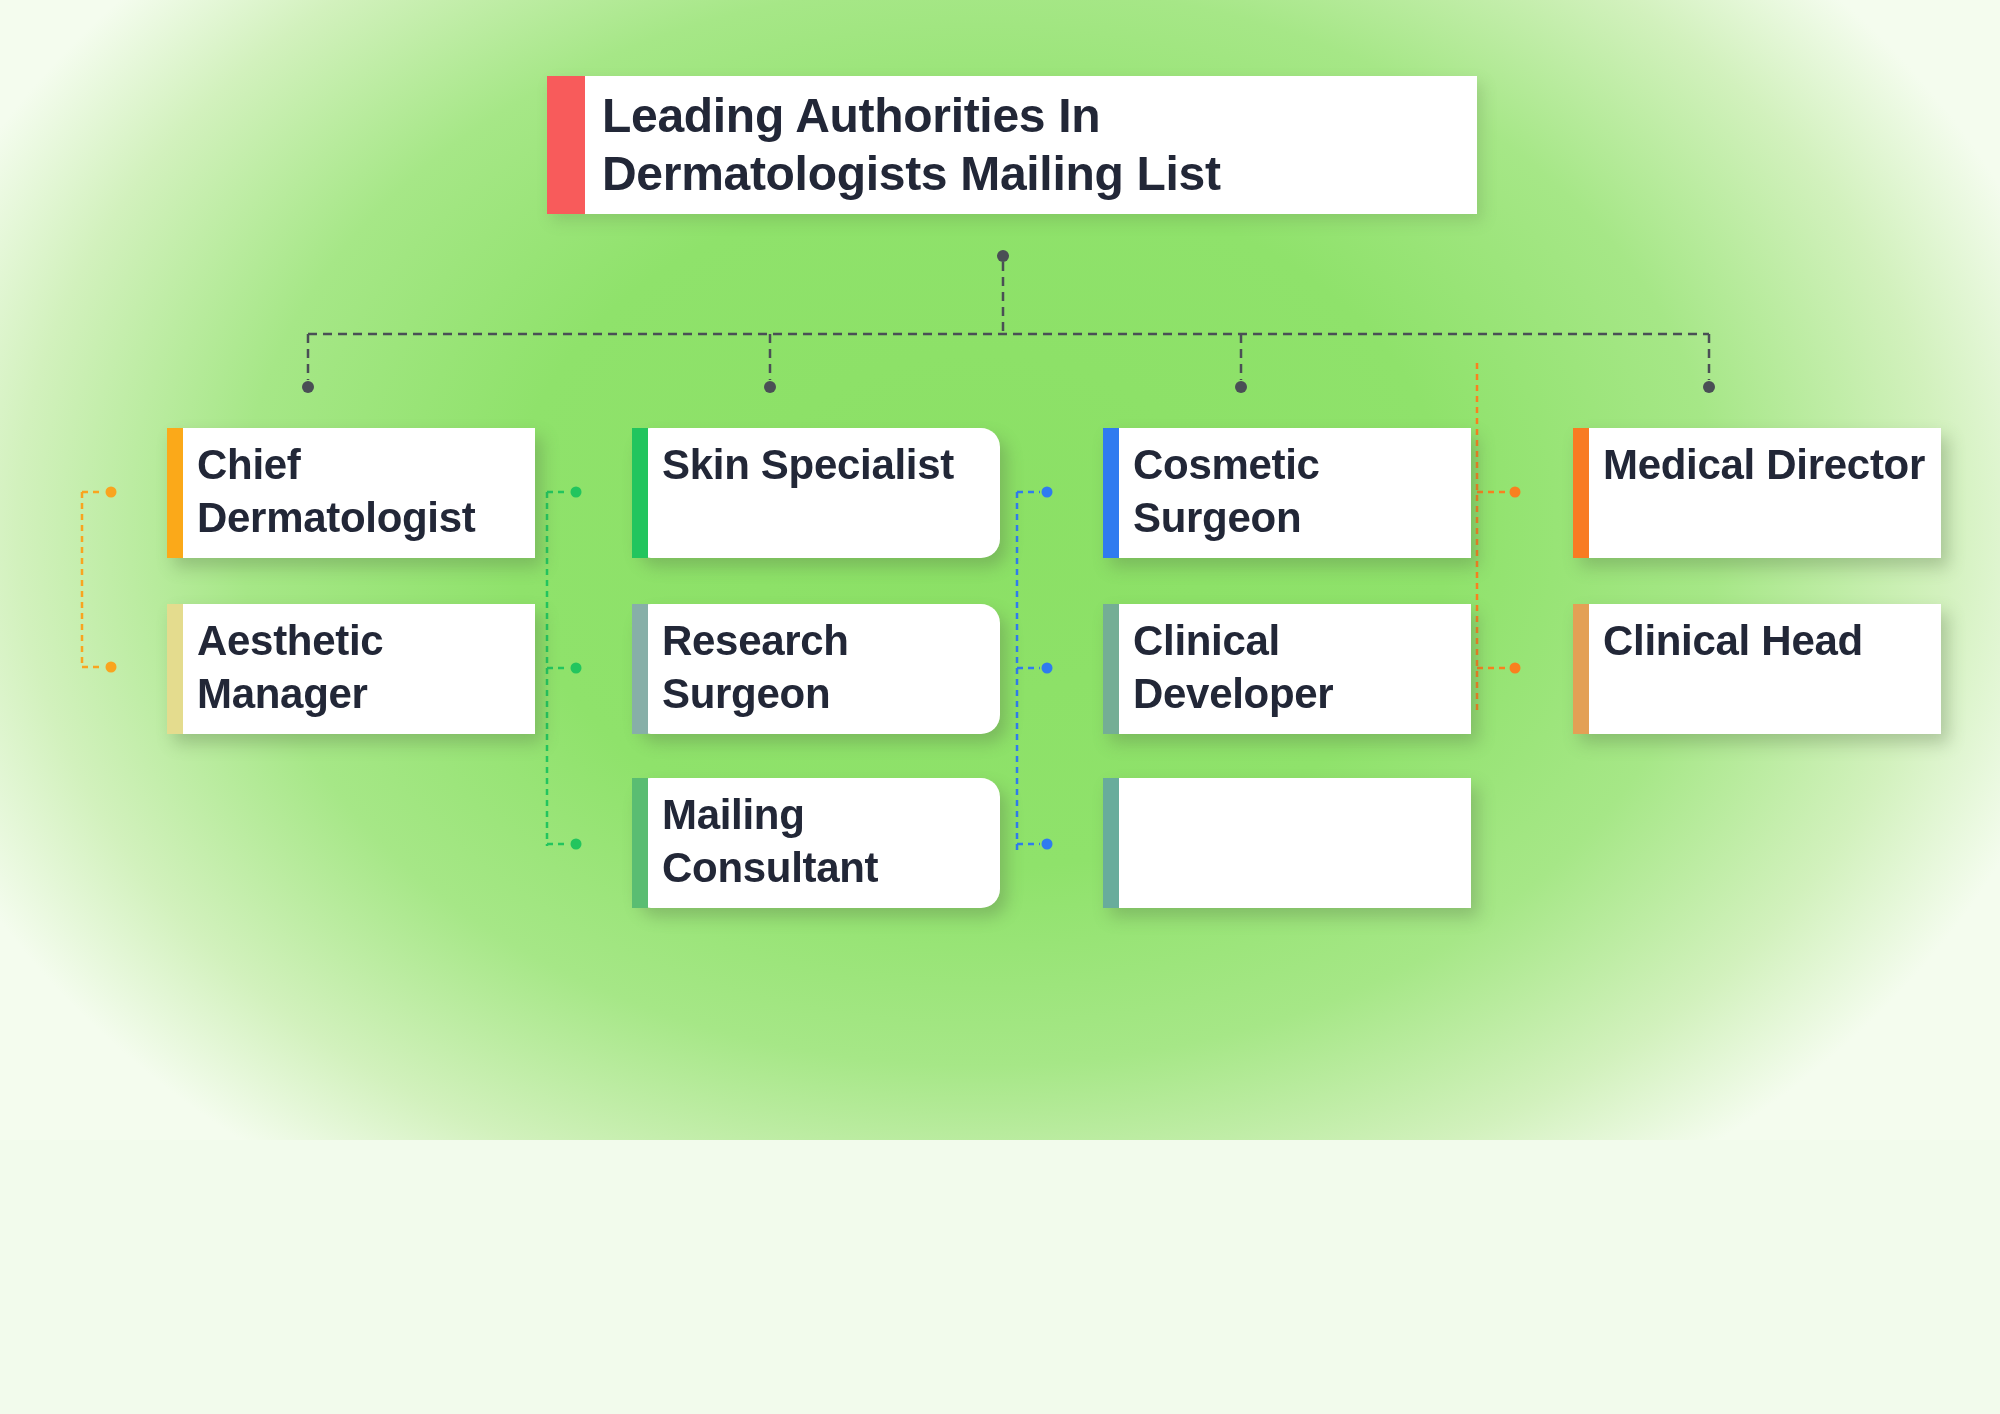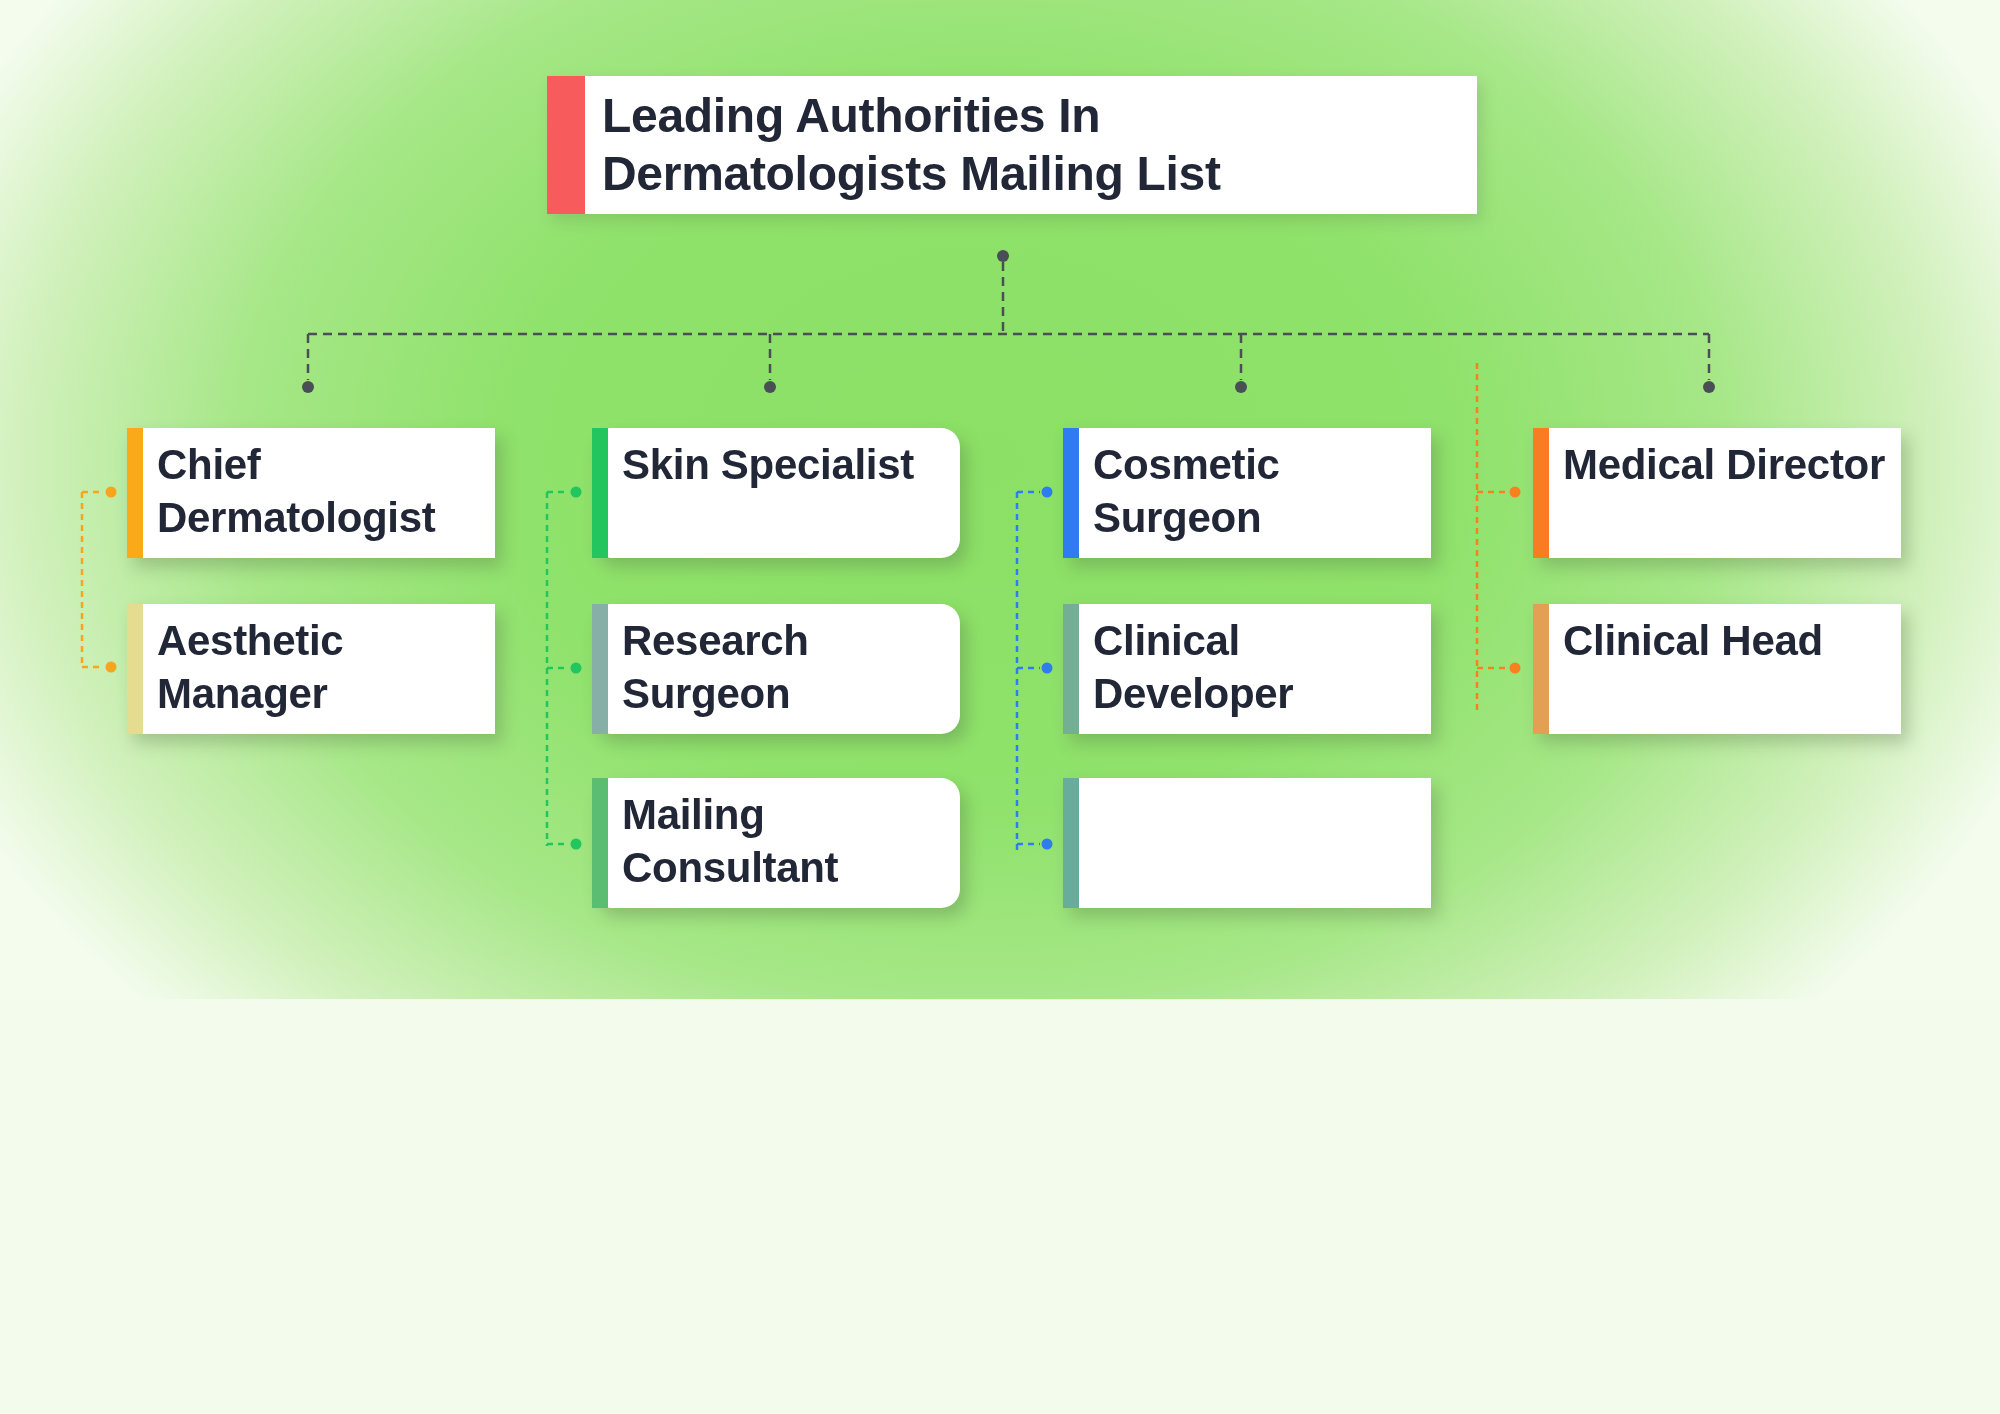--- a/index.html
+++ b/index.html
@@ -1,35 +1,36 @@
 <!DOCTYPE html>
 <html><head>
 <meta charset="utf-8">
 <style>
   html,body{margin:0;padding:0;background:#f2fbec;}
   .canvas{
-    position:relative;width:2000px;height:999px;overflow:hidden;
+    position:relative;width:2000px;height:1140px;overflow:hidden;
     font-family:"Liberation Sans","DejaVu Sans",sans-serif;
     background:
       radial-gradient(ellipse 1120px 820px at 49% 46%,
         #8be065 0%, #8fe26b 42%, #a6e787 66%, #d2f1bd 86%, #f4fcee 100%);
   }
   .connectors{position:absolute;left:0;top:0;z-index:1;}
   .title-box{
     position:absolute;z-index:2;left:547px;top:76px;width:930px;height:138px;
     background:#ffffff;box-shadow:5px 7px 14px rgba(90,115,75,0.22);
   }
   .title-accent{position:absolute;left:0;top:0;width:38px;height:100%;}
   .title-text{
     position:absolute;left:55px;top:11px;right:15px;
     font-size:48px;line-height:58px;font-weight:700;color:#222737;letter-spacing:-0.3px;
   }
   .node{
     position:absolute;z-index:2;width:368px;height:130px;background:#ffffff;
     box-shadow:7px 9px 16px rgba(85,110,70,0.33);
+    margin-left:40px;
   }
   .accent{position:absolute;left:0;top:0;width:16px;height:100%;}
   .node .label{
     position:absolute;left:30px;top:10px;right:8px;
     font-size:42px;line-height:53px;font-weight:700;color:#222737;letter-spacing:-0.3px;
   }
   .c1{left:127px;} .c2{left:592px;border-radius:19px;} .c3{left:1063px;} .c4{left:1533px;}
   .r1{top:428px;} .r2{top:604px;} .r3{top:778px;}
 </style>
 </head>

